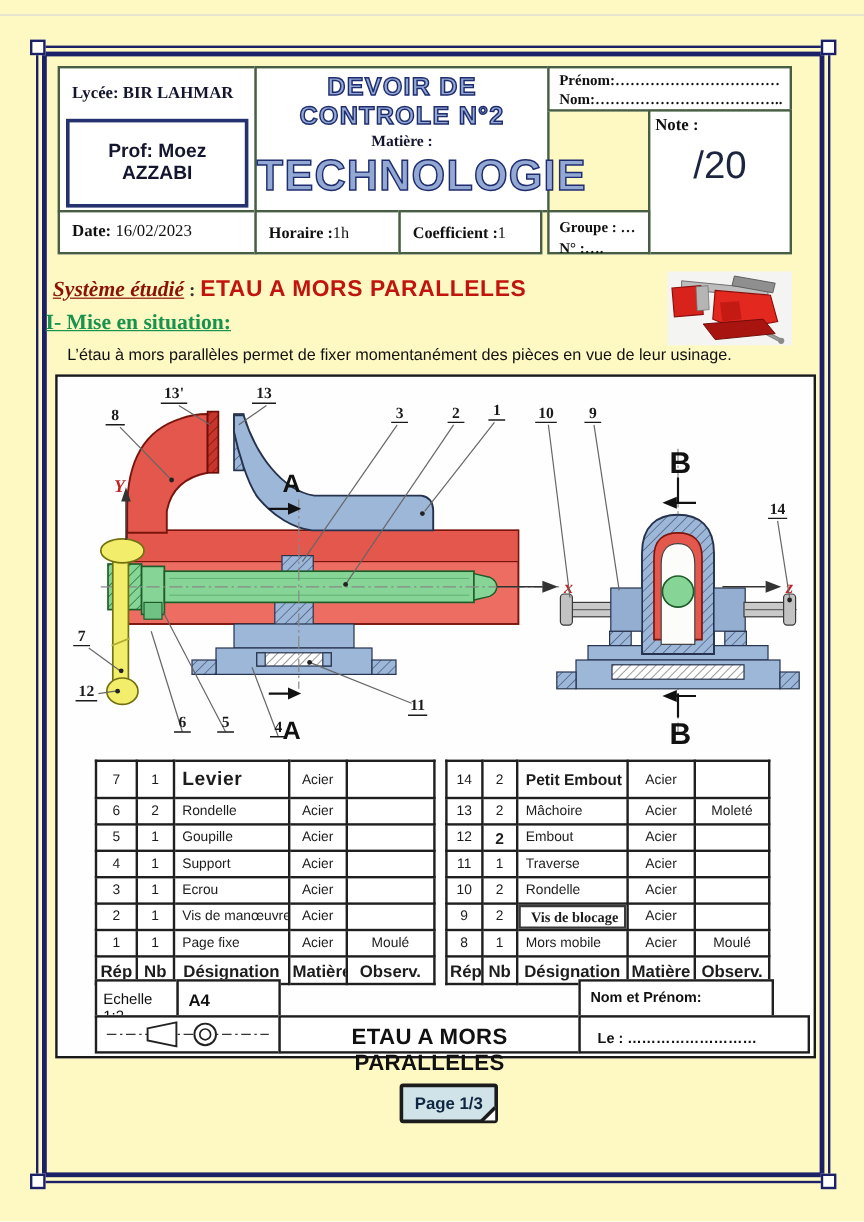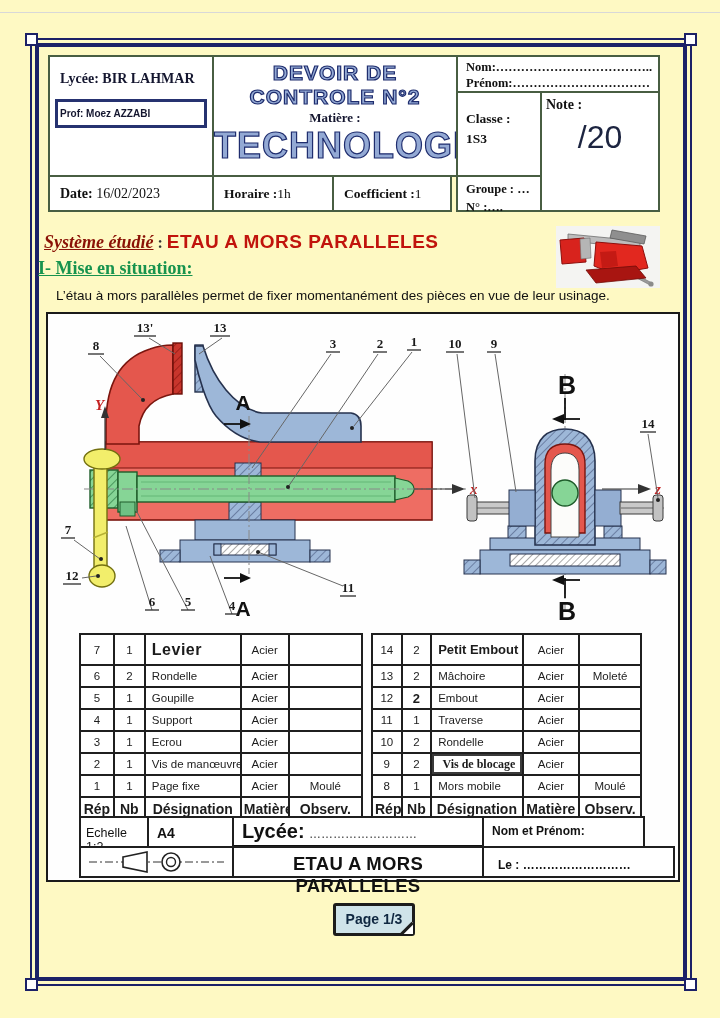--- a/index.html
+++ b/index.html
@@ -9,22 +9,22 @@
   
   .frame{position:absolute;left:30px;top:38px;width:658px;height:944px;border:2px solid #1c2167;}
   .frame .inner{position:absolute;left:3px;top:3px;right:3px;bottom:3px;border:4px solid #1c2167;}
   .corner{position:absolute;width:9px;height:9px;border:2px solid #1c2167;background:#fff;}
   .c-tl{left:-7px;top:-7px}.c-tr{right:-7px;top:-7px}.c-bl{left:-7px;bottom:-7px}.c-br{right:-7px;bottom:-7px}
   
   .hdr{position:absolute;left:48px;top:55px;width:612px;height:157px;}
   .cell{position:absolute;border:2px solid #485e42;background:#fff;box-sizing:border-box;}
   .serifb{font-family:"Liberation Serif",serif;font-weight:700;color:#14162f;}
   .lycee{padding:14px 6px 0 10px;font-size:14px;}
-  .profbox{margin:12px auto 0 auto;width:142px;border:3px solid #263270;padding:6px 2px;
-           font-weight:700;font-size:10px;color:#14162f;}
+  .profbox{margin:12px auto 0 auto;width:142px;border:3px solid #263270;padding:16px 2px;
+           text-align:center;font-weight:700;font-size:16px;color:#14162f;}
   .bigtitle{text-align:center;font-weight:900;letter-spacing:1px;
             color:#93a9d4;-webkit-text-stroke:1.2px #1f2d6e;}
   .t1{margin-top:4px;font-size:21px;}
   .t2{font-size:36px;line-height:1.05;margin-top:1px;}
   .matiere{text-align:center;font-family:"Liberation Serif",serif;font-weight:700;font-size:13px;color:#14162f;margin-top:1px;}
   .nomcell{padding:2px 4px 0 8px;font-family:"Liberation Serif",serif;font-weight:700;font-size:12.5px;line-height:1.3;}
   .classecell{padding:16px 0 0 8px;font-family:"Liberation Serif",serif;font-weight:700;font-size:13.5px;line-height:1.5;}
   .notelabel{padding:4px 0 0 4px;font-family:"Liberation Serif",serif;font-weight:700;font-size:14px;}
   .noteval{text-align:center;font-size:32px;color:#1c2440;margin-top:6px;font-family:"Liberation Sans",sans-serif;}
   .datecell{padding:9px 0 0 10px;font-family:"Liberation Serif",serif;font-size:14px;}
@@ -112,26 +112,22 @@
       <div class="matiere">Matière :</div>
       <div class="bigtitle t2">TECHNOLOGIE</div>
     </div>
     <div class="cell" style="left:164px;top:120px;width:122px;height:37px;">
       <div class="hv"><b>Horaire :</b><span>1h</span></div>
     </div>
     <div class="cell" style="left:284px;top:120px;width:120px;height:37px;">
       <div class="hv"><b>Coefficient :</b><span>1</span></div>
     </div>
     <div class="cell nomcell" style="left:408px;top:0;width:204px;height:38px;">
+      <div>Prénom:……………………………</div>
       <div>Nom:………………………………..</div>
-      <div>Prénom:……………………………</div>
-    </div>
-    <div class="cell classecell" style="left:408px;top:36px;width:86px;height:86px;">
-      <div>Classe :</div>
-      <div>1S3</div>
     </div>
     <div class="cell" style="left:492px;top:36px;width:120px;height:121px;">
       <div class="notelabel">Note :</div>
       <div class="noteval">/20</div>
     </div>
     <div class="cell groupecell" style="left:408px;top:120px;width:86px;height:37px;">
       <div>Groupe : …</div>
       <div>N° :….</div>
     </div>
   </div>
@@ -456,24 +452,20 @@
             <td>Désignation</td>
             <td>Matière</td>
             <td>Observ.</td>
           </tr>
         </tbody>
     </table>
   </div>
 
   <div class="tb tb-echelle">Echelle 1:2</div>
   <div class="tb tb-format">A4</div>
-  <div class="tb tb-lycee">
-    <span class="big">Lycée:</span>
-    <span class="dots">………………………</span>
-  </div>
   <div class="tb tb-nomp">Nom et Prénom:</div>
   <div class="tb tb-sym">
     <svg viewBox="0 0 151 28" width="151" height="28">
       <line x1="8" y1="14" x2="143" y2="14" stroke="#333" stroke-width="1" stroke-dasharray="8 3 2 3"></line>
       <polygon points="42,9 66,4 66,24 42,19" fill="#fff" stroke="#222" stroke-width="1.6"></polygon>
       <circle cx="90" cy="14" r="9" fill="#fff" stroke="#222" stroke-width="1.6"></circle>
       <circle cx="90" cy="14" r="4.5" fill="none" stroke="#222" stroke-width="1.4"></circle>
     </svg>
   </div>
   <div class="tb tb-title">ETAU  A MORS PARALLELES</div>

